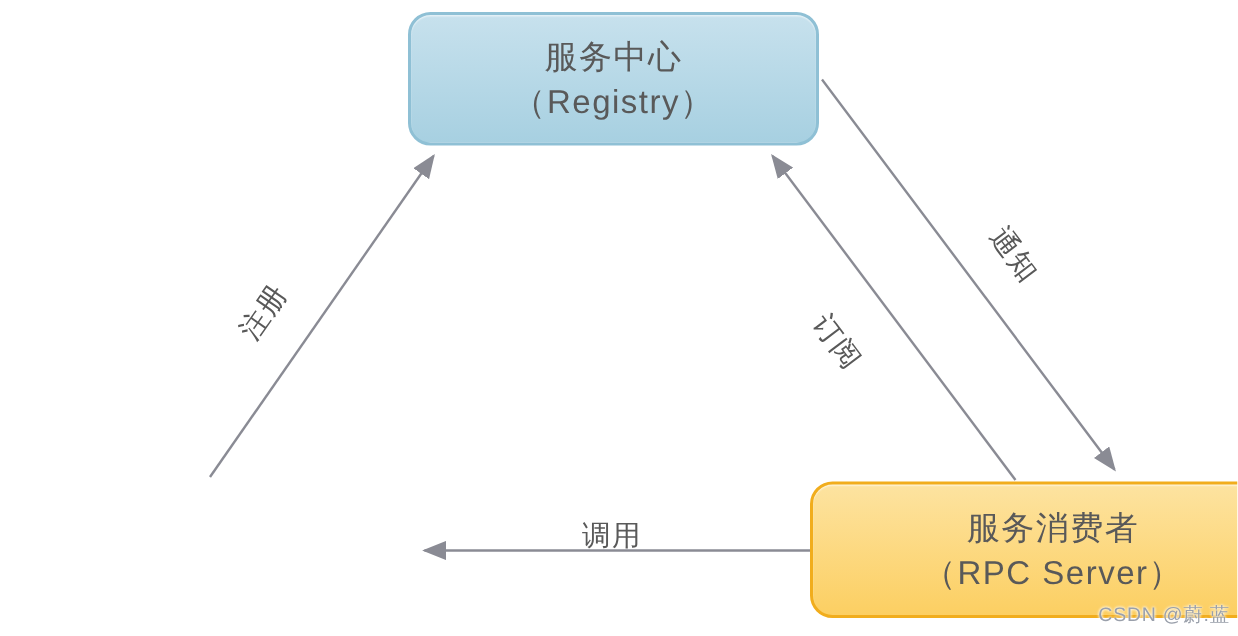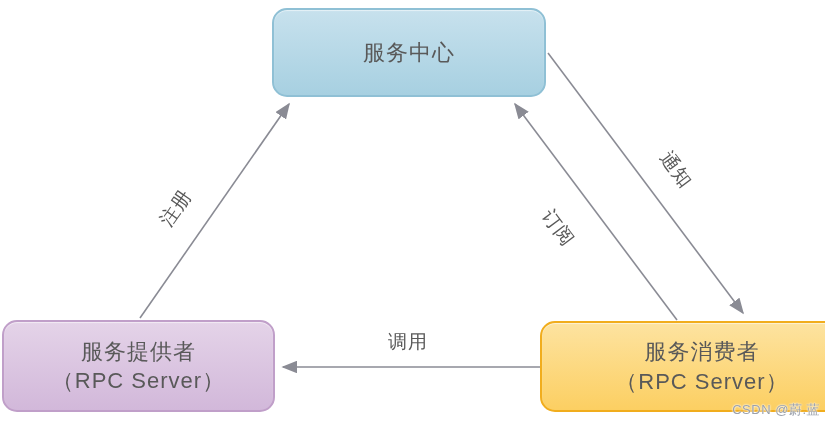--- a/index.html
+++ b/index.html
@@ -52,21 +52,21 @@
   .edge-label {
     position: absolute;
     color: var(--text);
     font-size: 19px;
     white-space: nowrap;
     letter-spacing: 1px;
   }
   .lbl-register { left: 176px; top: 208px; transform: translate(-50%,-50%) rotate(-55deg); }
   .lbl-subscribe { left: 558px; top: 228px; transform: translate(-50%,-50%) rotate(53deg); }
   .lbl-notify { left: 676px; top: 170px; transform: translate(-50%,-50%) rotate(53deg); }
-  .lbl-call { left: 408px; top: 342px; transform: translate(-50%,-50%); }
+  .lbl-call { left: 408px; top: 357px; transform: translate(-50%,-50%); }
   .watermark {
     position: absolute;
     right: 5px; bottom: 5px;
     font-size: 13px;
     color: #9aa0ab;
     text-shadow: 0 0 2px #ffffff, 0 0 2px #ffffff;
     letter-spacing: 0.5px;
     margin-top: 28px;
   }
 </style>
@@ -82,26 +82,23 @@
       </marker>
     </defs>
     <line x1="140" y1="318" x2="289" y2="104" marker-end="url(#arrowhead)"></line>
     <line x1="677" y1="320" x2="515" y2="104" marker-end="url(#arrowhead)"></line>
     <line x1="548" y1="53" x2="743" y2="313" marker-end="url(#arrowhead)"></line>
     <line x1="540" y1="367" x2="283" y2="367" marker-end="url(#arrowhead)"></line>
   </svg>
 
   <div class="node node-registry">
     <div>服务中心</div>
+    <div>（Registry）</div>
   </div>
 
-  <div class="node node-provider">
-    <div>服务提供者</div>
-    <div>（RPC Server）</div>
-  </div>
 
   <div class="node node-consumer">
     <div>服务消费者</div>
     <div>（RPC Server）</div>
   </div>
 
   <div class="edge-label lbl-register">注册</div>
   <div class="edge-label lbl-subscribe">订阅</div>
   <div class="edge-label lbl-notify">通知</div>
   <div class="edge-label lbl-call">调用</div>

